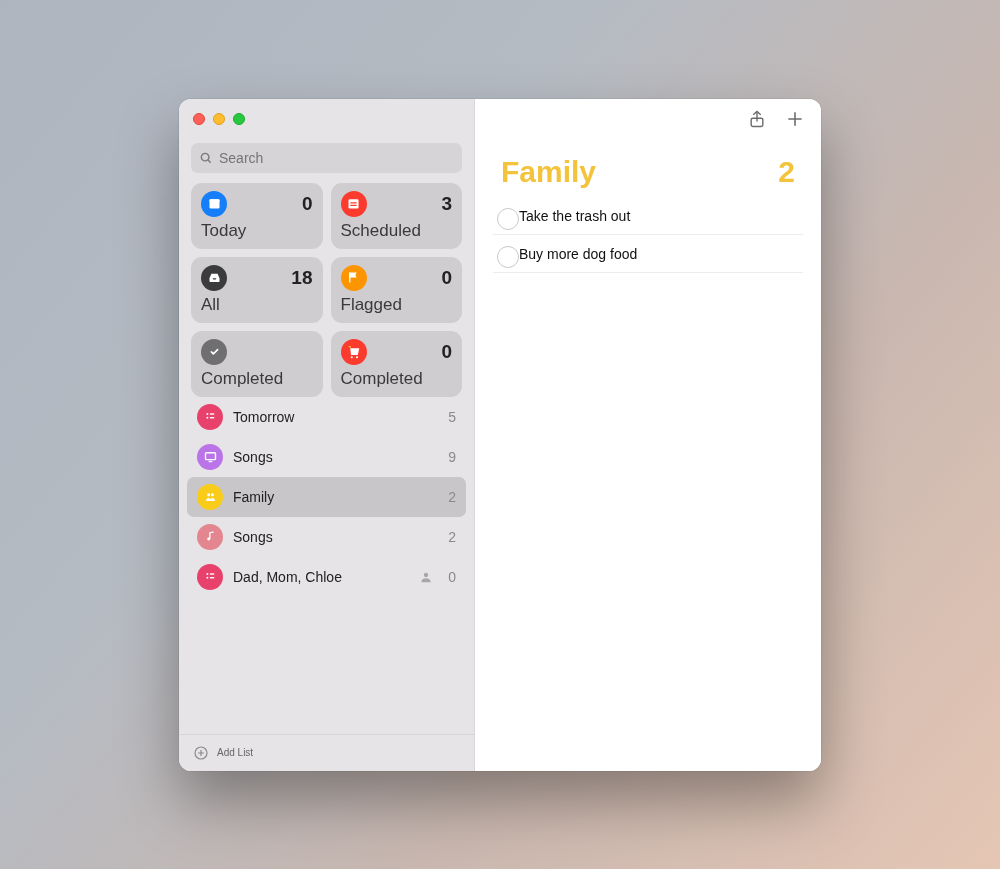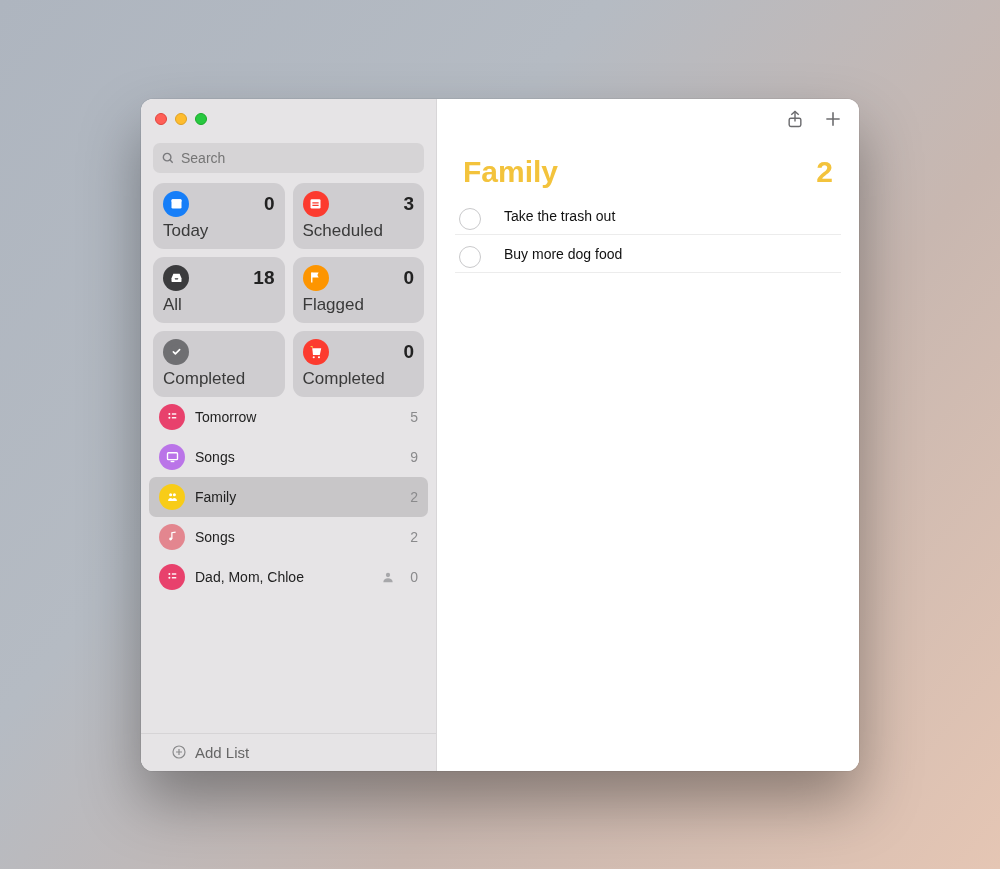--- a/index.html
+++ b/index.html
@@ -3,21 +3,21 @@
 <meta charset="utf-8">
 <style>
   * { box-sizing: border-box; margin: 0; padding: 0; font-family: -apple-system, "Helvetica Neue", Arial, sans-serif; }
   body {
     width: 1000px; height: 869px;
     background: linear-gradient(130deg,#aeb5bf 0%,#b5bbc3 35%,#c8b7b0 65%,#e5c6b4 100%);
     display: flex; align-items: center; justify-content: center;
     overflow: hidden;
   }
   .window {
-    width: 718px; height: 672px;
+    width: 642px; height: 672px;
     background: #fff; border-radius: 12px;
     box-shadow: 0 30px 60px rgba(0,0,0,.35), 0 0 0 1px rgba(0,0,0,.05);
     display: flex; overflow: hidden;
   }
   
   .sidebar {
     width: 296px; background: #e6e4e6; display: flex; flex-direction: column;
     border-right: 1px solid #d8d6d8;
   }
   .titlebar { height: 40px; display:flex; align-items:center; padding:0 14px 0 14px;}
@@ -59,33 +59,33 @@
   .list-icon{
     width:26px; height:26px; border-radius:50%;
     display:flex; align-items:center; justify-content:center; color:#fff;
     flex-shrink:0;
   }
   .list-name{flex:1; font-size:14px; color:#222;}
   .list-count{font-size:14px; color:#8a8a8c;}
   .shared-ico{width:16px;height:16px;color:#a7a7aa;margin-right:4px;}
   .add-list{
     border-top:1px solid #d6d4d6;
-    display:flex; align-items:flex-start; gap:8px;
-    padding:10px 30px; color:#666; font-size:15px; cursor:pointer;
+    display:flex; align-items:center; gap:8px;
+    padding:10px 14px; color:#666; font-size:10px; cursor:pointer;
   }
   
   .main{flex:1; background:#fff; display:flex; flex-direction:column;}
   .main-toolbar{height:40px; display:flex; justify-content:flex-end; align-items:center; gap:18px; padding:0 16px;}
   .tool-btn{color:#6b6b6e; cursor:pointer;}
   .main-header{display:flex; justify-content:space-between; align-items:baseline; padding:16px 26px 8px;}
   .list-title{font-size:30px; font-weight:700;}
   .list-total{font-size:30px; font-weight:600;}
   .reminders{padding:4px 18px 0 18px;}
   .reminder{
-    display:flex; gap:23px; padding:10px 4px 4px 4px;
+    display:flex; gap:0; padding:10px 4px 4px 4px;
     border-bottom:1px solid #ececec;
   }
   .reminder:first-child{padding-top:6px;}
   .circle{
     width:22px;height:22px;border:1.5px solid #c9c9cb;border-radius:50%;
     flex-shrink:0; margin-top:1px; cursor:pointer;
   }
   .r-body{flex:1;}
   .r-title{font-size:14px; color:#111; line-height:1.35;}
   .r-sub{font-size:13px; color:#8a8a8c; margin-top:1px;}

